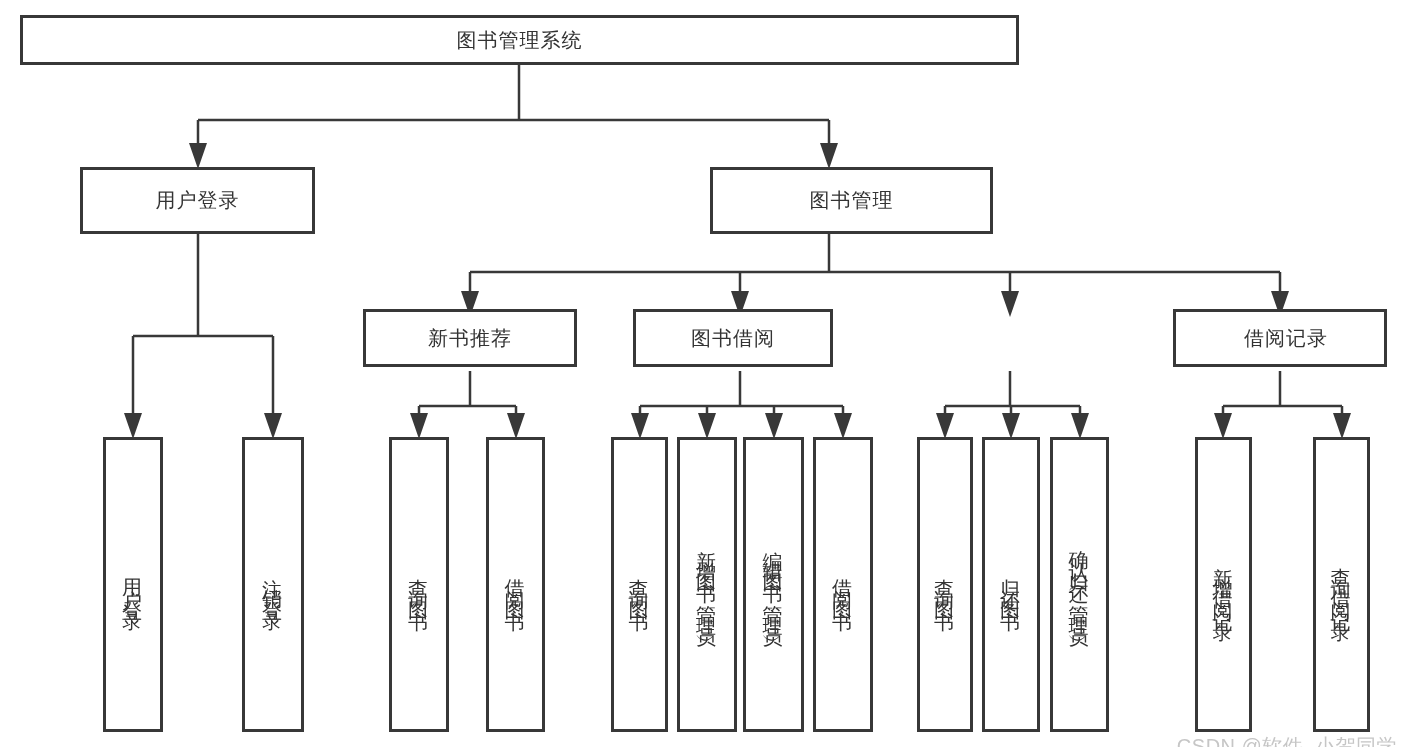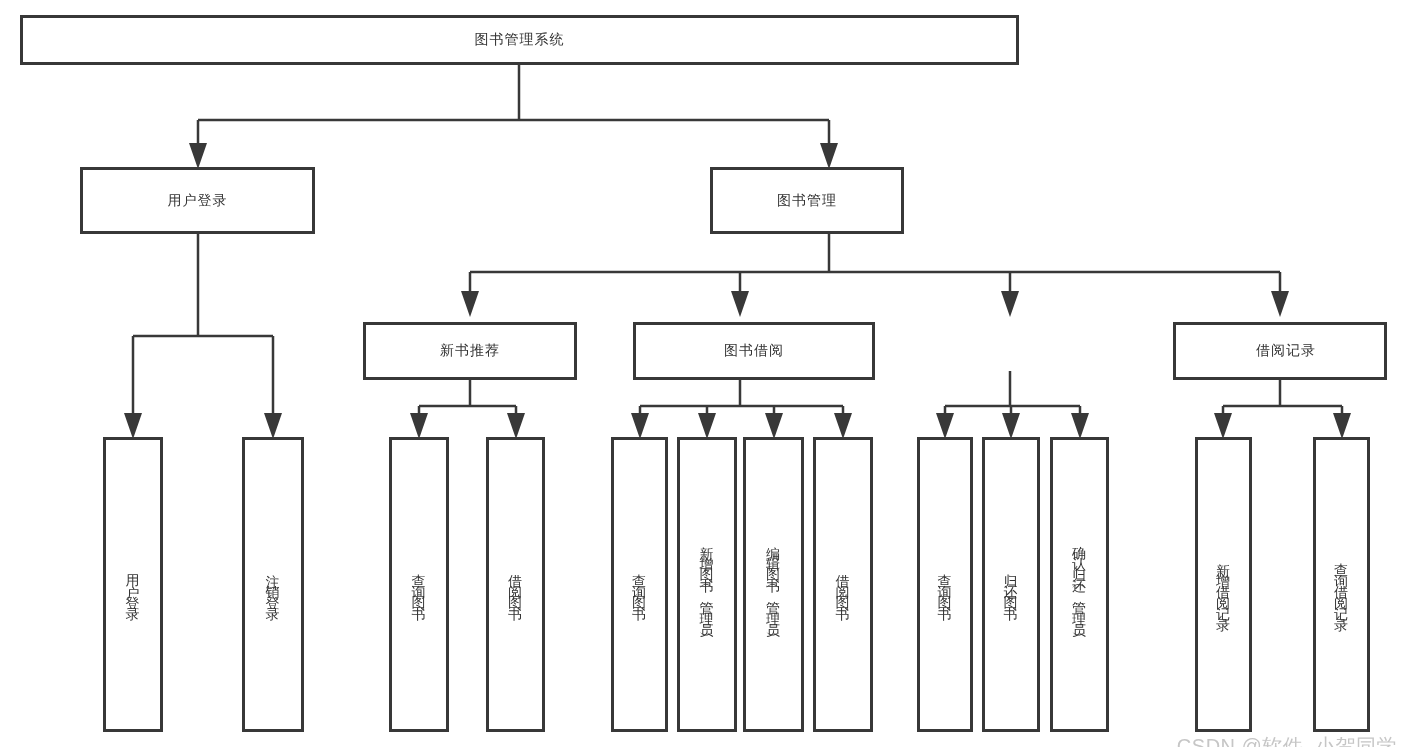--- a/index.html
+++ b/index.html
@@ -23,28 +23,28 @@
   }
   .bx {
     position: absolute;
     box-sizing: border-box;
     border: 3px solid #383838;
     background: #ffffff;
     display: flex;
     align-items: center;
     justify-content: center;
     color: #333333;
-    font-size: 14px;
+    font-size: 20px;
     letter-spacing: 1px;
     white-space: nowrap;
     z-index: 2;
   }
   .r  { top: 15px;  height: 50px; }
   .l1 { top: 167px; height: 67px; }
-  .l2 { top: 322px; height: 58px; }
+  .l2 { top: 309px; height: 58px; }
   .leaf {
     top: 437px;
     height: 295px;
     writing-mode: vertical-rl;
     text-orientation: mixed;
     letter-spacing: 11px;
     white-space: normal;
   }
   .watermark {
     position: absolute;
@@ -93,24 +93,24 @@
       <polygon points="1011,439 1002,413 1020,413"></polygon>
       <polygon points="1080,439 1071,413 1089,413"></polygon>
       <polygon points="1223,439 1214,413 1232,413"></polygon>
       <polygon points="1342,439 1333,413 1351,413"></polygon>
     </g>
   </svg>
 
   <div class="bx r" style="left:20px; width:999px;">图书管理系统</div>
 
   <div class="bx l1" style="left:80px; width:235px;">用户登录</div>
-  <div class="bx l1" style="left:710px; width:194px;">图书管理</div>
+  <div class="bx l1" style="left:710px; width:283px;">图书管理</div>
 
   <div class="bx l2" style="left:363px; width:214px;">新书推荐</div>
-  <div class="bx l2" style="left:633px; width:242px;">图书借阅</div>
+  <div class="bx l2" style="left:633px; width:200px;">图书借阅</div>
   <div class="bx l2" style="left:1173px; width:214px;padding-left:12px;">借阅记录</div>
 
   <div class="bx leaf" style="left:103px; width:60px;">用户登录</div>
   <div class="bx leaf" style="left:242px; width:62px;">注销登录</div>
 
   <div class="bx leaf" style="left:389px; width:60px;">查询图书</div>
   <div class="bx leaf" style="left:486px; width:59px;">借阅图书</div>
 
   <div class="bx leaf" style="left:611px; width:57px;">查询图书</div>
   <div class="bx leaf" style="left:677px; width:60px;">新增图书（管理员）</div>

